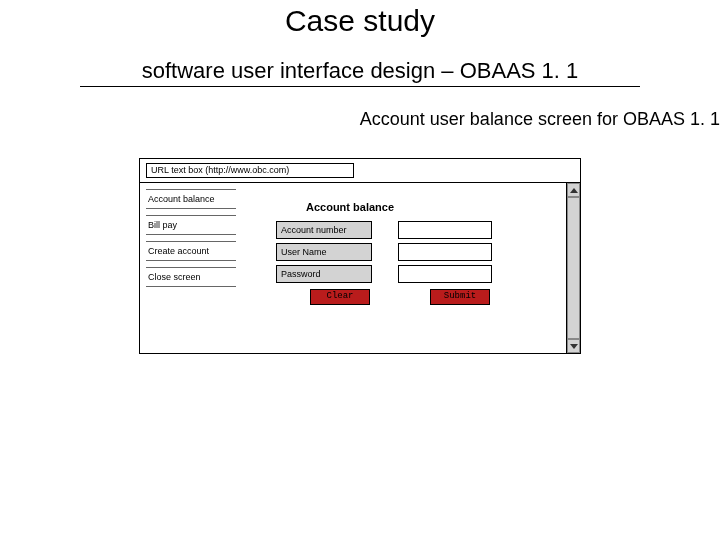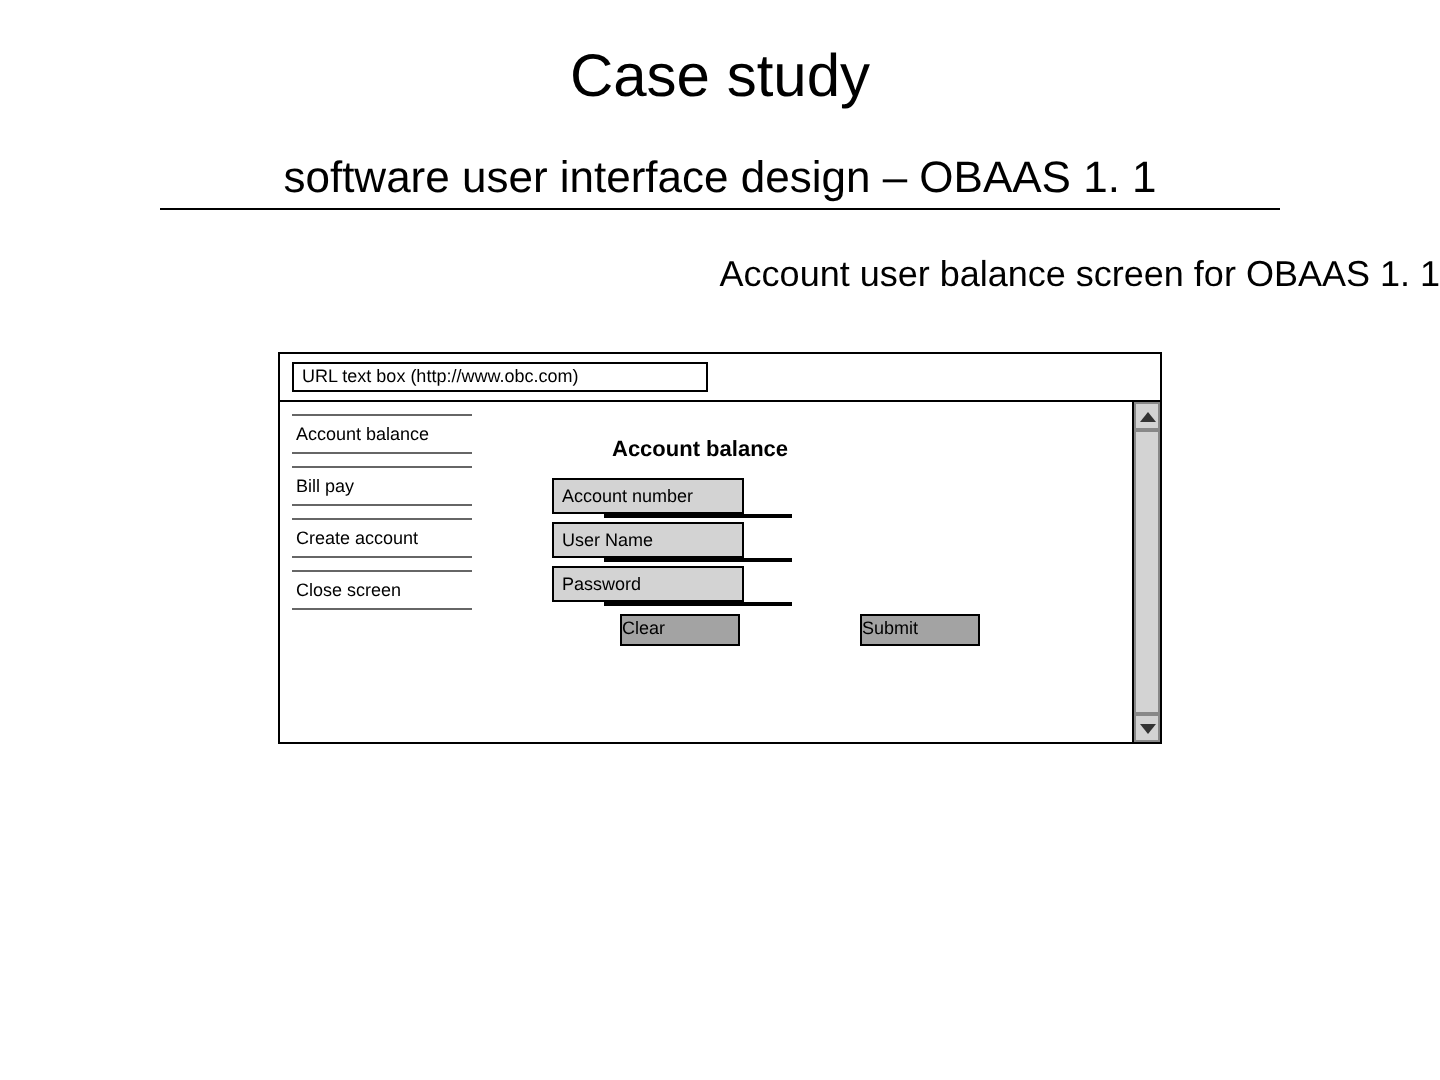--- a/index.html
+++ b/index.html
@@ -6,21 +6,21 @@
   body {
     font-family: Arial, sans-serif;
     background: #fff;
     width: 720px;
     height: 540px;
     position: relative;
   }
   .title {
     font-size: 30px;
     text-align: center;
-    margin-top: 22px;
+    margin-top: 4px;
     font-weight: normal;
   }
   .subtitle {
     font-size: 22px;
     text-align: center;
     margin-top: 20px;
     border-bottom: 1px solid #000;
     padding-bottom: 2px;
     width: 560px;
     margin-left: auto;
@@ -83,21 +83,20 @@
   .form-title {
     font-size: 11px;
     font-weight: bold;
     margin-bottom: 8px;
     margin-left: 30px;
   }
   .form-row {
     display: flex;
     margin-bottom: 4px;
     height: 18px;
-    flex-direction: column;
   }
   .form-label {
     width: 96px;
     border: 1px solid #000;
     background: #d3d3d3;
     font-size: 9px;
     padding: 2px 4px;
     line-height: 12px;
   }
   .form-input {
@@ -107,25 +106,26 @@
     margin-left: 26px;
   }
   .button-row {
     display: flex;
     margin-top: 6px;
   }
   .btn {
     width: 60px;
     height: 16px;
     border: 1px solid #000;
-    background: #a3a3a3;
-    font-size: 9px;
-    text-align: left;
+    background: #b91c1c;
+    font-size: 9px;
+    text-align: center;
     line-height: 13px;
     cursor: pointer;
+    font-family: Liberation Mono, monospace;
   }
   .btn.clear { margin-left: 34px; }
   .btn.submit { margin-left: 60px; }
   .scrollbar {
     position: absolute;
     right: 0;
     top: 24px;
     width: 14px;
     bottom: 0;
     background: #fff;

